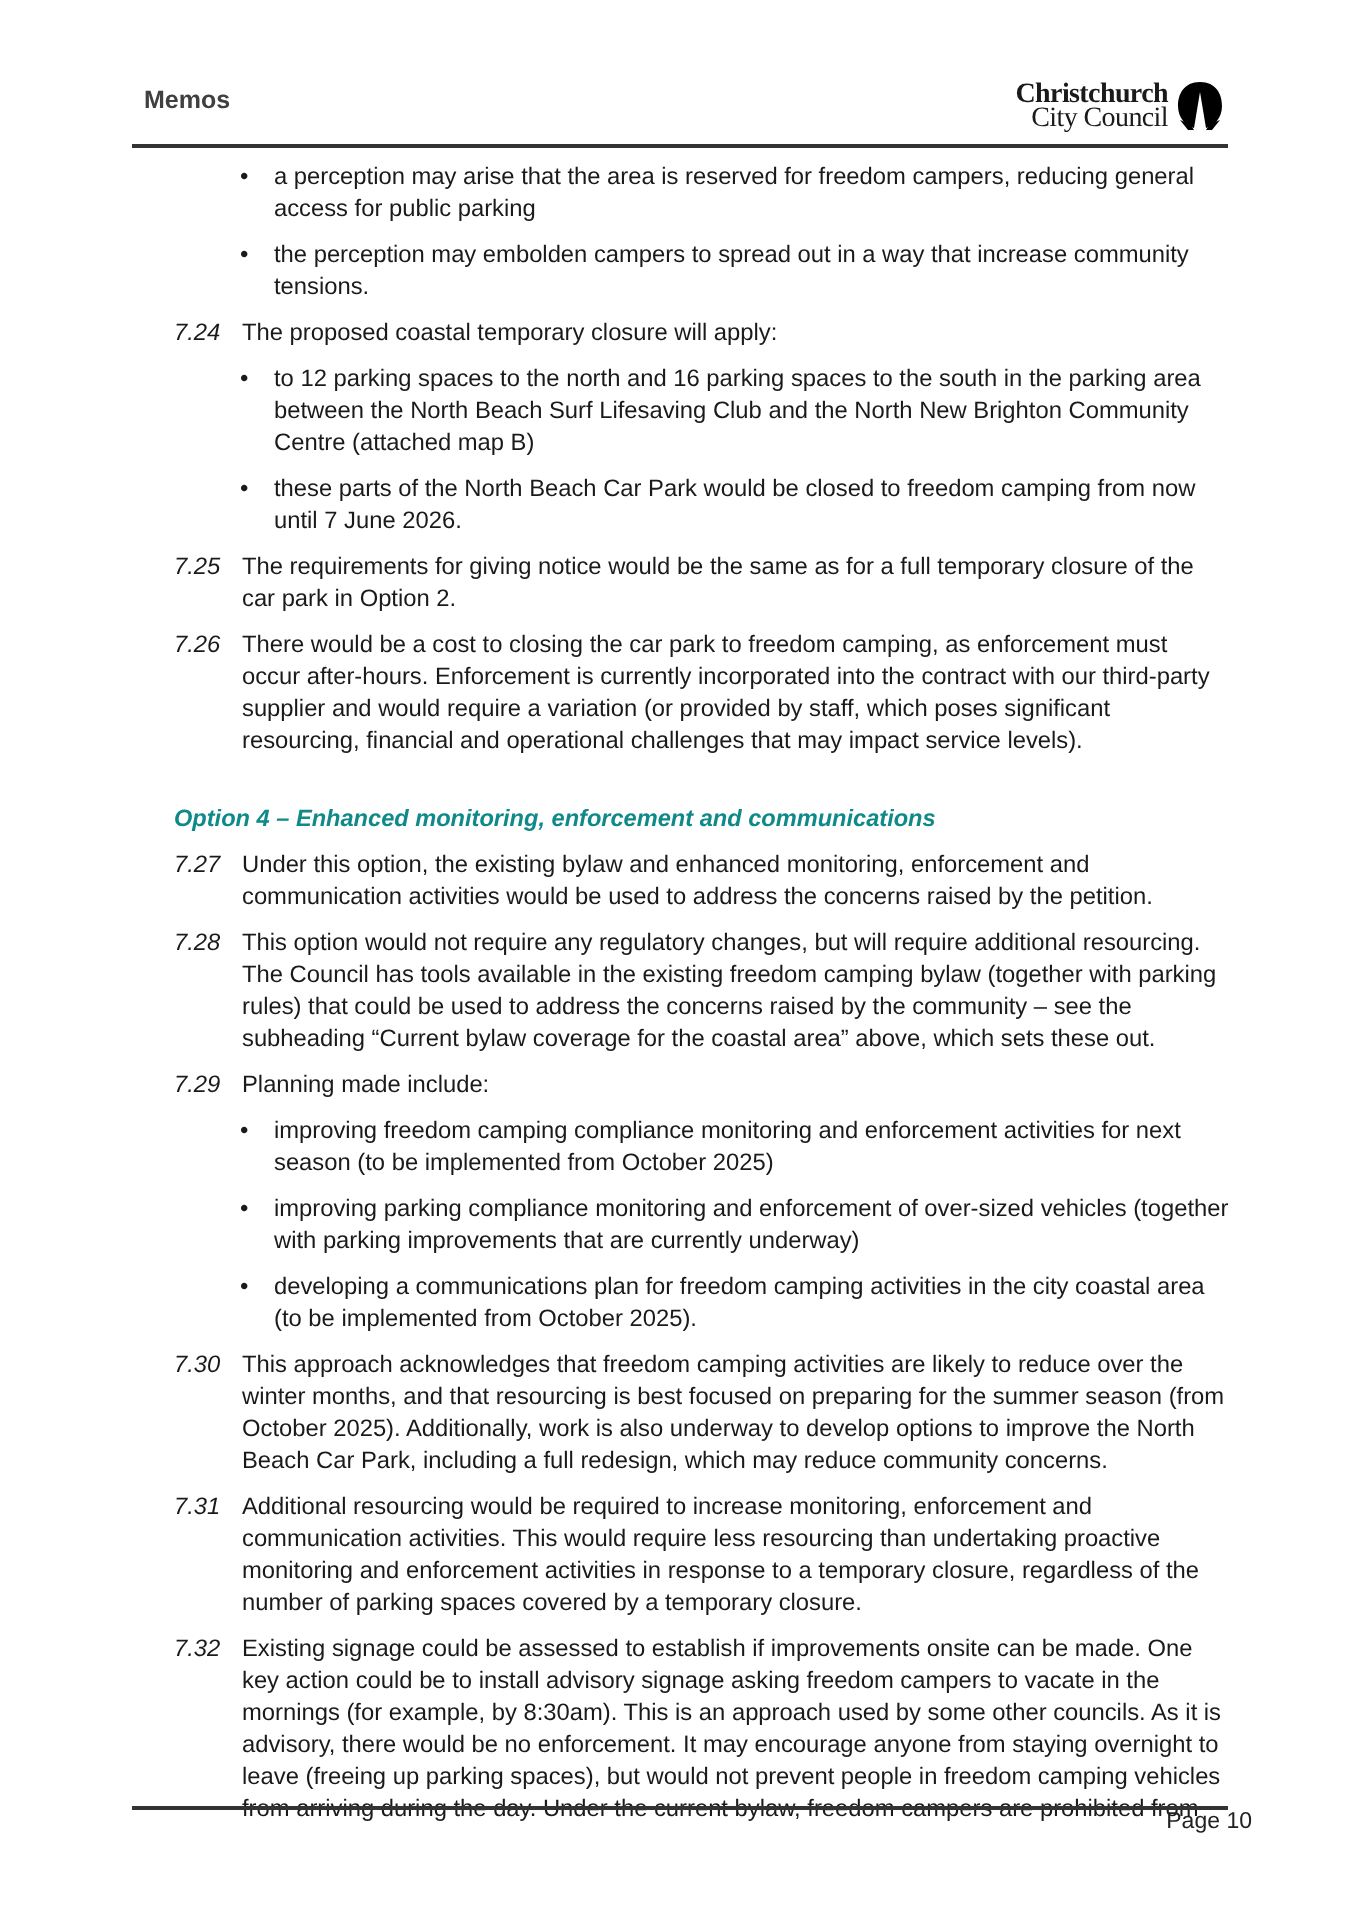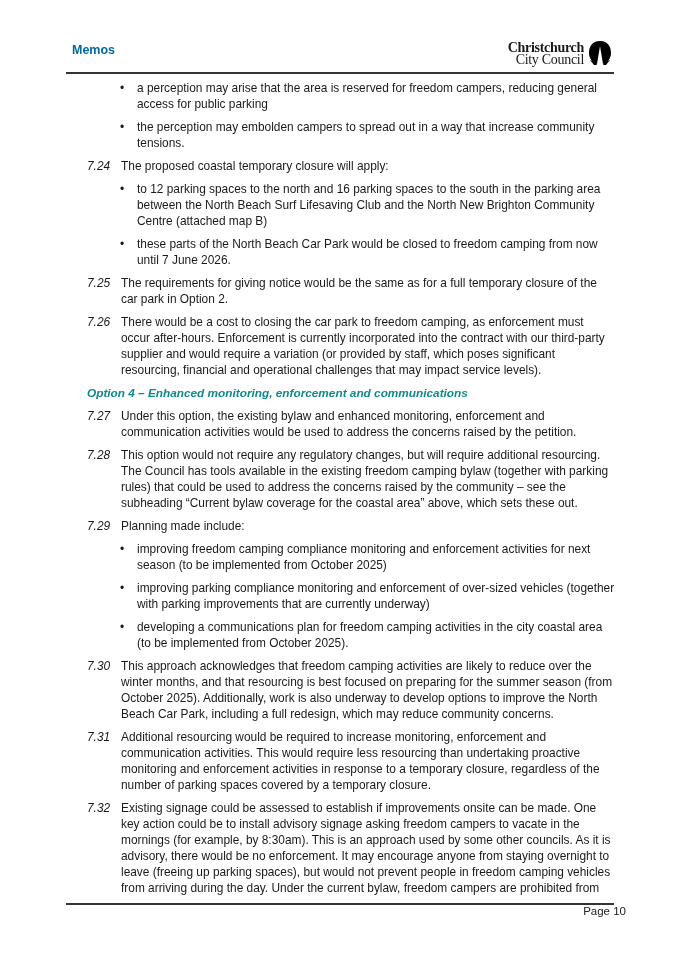--- a/index.html
+++ b/index.html
@@ -1,35 +1,35 @@
 <!DOCTYPE html>
 <html><head>
 <meta charset="utf-8">
 <style>
   html, body { margin: 0; padding: 0; background: #ffffff; }
   body {
     width: 675px; height: 955px; position: relative; overflow: hidden;
     font-family: "Liberation Sans", sans-serif; color: #1a1a1a;
   }
   .header { position: absolute; left: 66px; top: 36px; width: 548px; height: 36px; }
-  .header-title { position: absolute; left: 6px; top: 7px; font-size: 12.5px; font-weight: bold; color: #0369a1; }
+  .header-title { position: absolute; left: 6px; top: 7px; font-size: 12.5px; font-weight: bold; color: #404040; }
   .logo { position: absolute; right: 2px; top: 4px; display: flex; align-items: flex-end; }
   .logo-text { text-align: right; font-family: "Liberation Serif", serif; line-height: 12px; margin-right: 4px; }
   .logo-line1 { font-size: 14px; font-weight: bold; letter-spacing: -0.3px; }
   .logo-line2 { font-size: 14px; letter-spacing: -0.3px; }
   .logo-mark { width: 24px; height: 26px; }
   .header-rule { position: absolute; left: 66px; top: 72px; width: 548px; height: 2px; background: #333; }
 
   .content { position: absolute; left: 87px; top: 80px; width: 528px; font-size: 11.9px; line-height: 16px; }
   .bullet { position: relative; padding-left: 50px; margin-top: 7px; }
   .bullet:first-child { margin-top: 0; }
   .bullet .dot { position: absolute; left: 33px; top: 0; font-size: 12px; }
   .para { position: relative; padding-left: 34px; margin-top: 7px; }
   .para .num { position: absolute; left: 0; top: 0; font-style: italic; }
-  .subhead { margin-top: 7px; color: #0f8a88; font-style: italic; font-weight: bold; font-size: 11.8px; }
+  .subhead { margin-top: 23px; color: #0f8a88; font-style: italic; font-weight: bold; font-size: 11.8px; }
 
   .footer-rule { position: absolute; left: 66px; top: 903px; width: 548px; height: 1.5px; background: #333; }
   .page-num { position: absolute; right: 49px; top: 905px; font-size: 11.5px; color: #222; }
 </style>
 </head>
 <body>
 
 <div class="header">
   <div class="header-title">Memos</div>
   <div class="logo">

